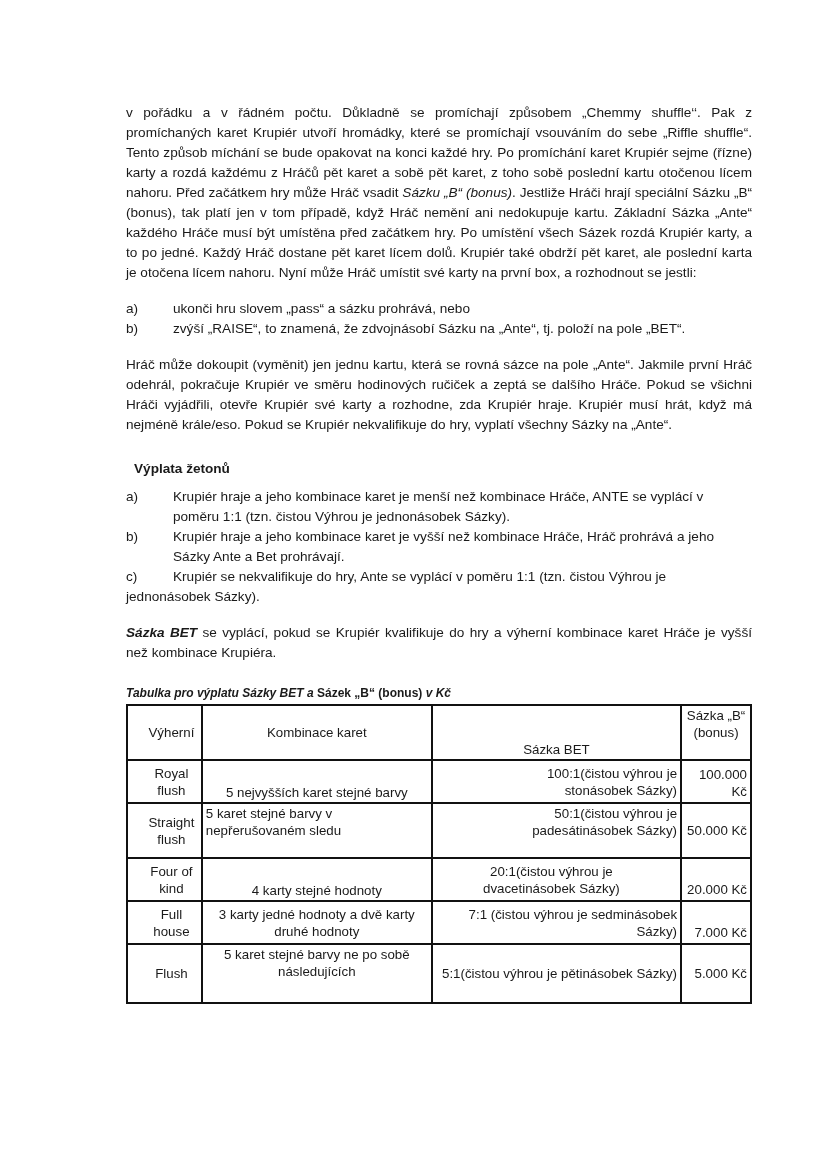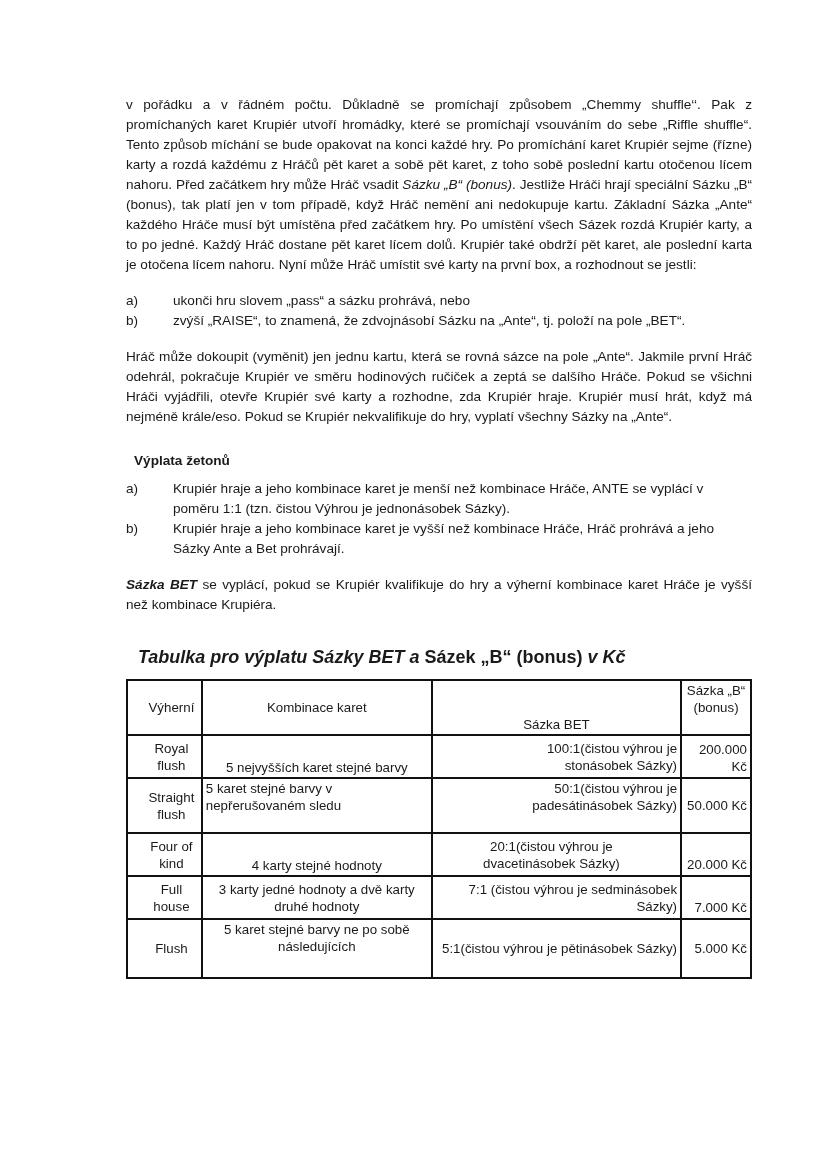--- a/index.html
+++ b/index.html
@@ -1,30 +1,30 @@
 <!DOCTYPE html>
 <html><head>
 <meta charset="utf-8">
 <style>
   html, body { margin: 0; padding: 0; background: #ffffff; }
   body { width: 828px; height: 1170px; position: relative; overflow: hidden;
          font-family: "Liberation Sans", sans-serif; color: #1a1a1a; }
-  .page { position: absolute; left: 126px; top: 95px; width: 626px; font-size: 13.6px; line-height: 20px; }
+  .page { position: absolute; left: 126px; top: 103px; width: 626px; font-size: 13.6px; line-height: 20px; }
   .p { text-align: justify; margin: 0; }
   .gap { height: 16px; }
   .list-item { display: flex; margin: 0; }
   .list-item .mk { width: 47px; flex: 0 0 47px; }
   .list-item .tx { flex: 1; }
   .bold { font-weight: bold; }
   .bi { font-weight: bold; font-style: italic; }
   .it { font-style: italic; }
   .heading { font-weight: bold; margin: 8px; }
   .c-item { margin: 0; }
   .c-item .mk { display: inline-block; width: 47px; }
-  .caption { margin: 12px; font-size: 18px; }
+  .caption { margin: 0; font-size: 12px; }
   table { border-collapse: collapse; width: 626px; font-size: 13.3px; line-height: 17px; margin-top: 1px; }
   td, th { border: 2px solid #111; padding: 1px 3px; vertical-align: middle; font-weight: normal; }
   .c1 { width: 62px; text-align: center; padding-left: 17px; }
   .c2 { width: 227px; }
   .c3 { width: 225px; }
   .c4 { width: 80px; text-align: right; vertical-align: bottom; padding-bottom: 2px; }
   .hdr td { height: 50px; }
   .r1 td { height: 38px; }
   .r2 td { height: 50px; }
   .r3 td { height: 38px; }
@@ -64,20 +64,21 @@
   <p class="heading">Výplata žetonů</p>
 
   <div class="list-item">
     <span class="mk">a)</span>
     <span class="tx">Krupiér hraje a jeho kombinace karet je menší než kombinace Hráče, ANTE se vyplácí v poměru 1:1 (tzn. čistou Výhrou je jednonásobek Sázky).</span>
   </div>
   <div class="list-item">
     <span class="mk">b)</span>
     <span class="tx">Krupiér hraje a jeho kombinace karet je vyšší než kombinace Hráče, Hráč prohrává a jeho Sázky Ante a Bet prohrávají.</span>
   </div>
+  <p class="c-item"><span class="mk">c)</span><span>Krupiér se nekvalifikuje do hry, Ante se vyplácí v poměru 1:1 (tzn. čistou Výhrou je jednonásobek Sázky).</span></p>
 
   <div class="gap"></div>
 
   <p class="p"><span class="bi">Sázka BET</span><span> se vyplácí, pokud se Krupiér kvalifikuje do hry a výherní kombinace karet Hráče je vyšší než kombinace Krupiéra.</span></p>
 
   <div class="gap" style="height:20px"></div>
 
   <p class="caption"><span class="bi">Tabulka pro výplatu Sázky BET a</span><span class="bold"> Sázek „B“ (bonus) </span><span class="bi">v Kč</span></p>
 
   <table>
@@ -85,21 +86,21 @@
         <tr class="hdr">
       <td class="c1">Výherní</td>
       <td class="c2 center">Kombinace karet</td>
       <td class="c3 center bottom" style="padding-left:60px;padding-right:60px">Sázka BET</td>
       <td class="c4 center top">Sázka „B“ (bonus)</td>
     </tr>
     <tr class="r1">
       <td class="c1">Royal flush</td>
       <td class="c2 center bottom">5 nejvyšších karet stejné barvy</td>
       <td class="c3 right" style="padding-left:50px">100:1(čistou výhrou je stonásobek Sázky)</td>
-      <td class="c4">200.000 Kč</td>
+      <td class="c4">100.000 Kč</td>
     </tr>
     <tr class="r2">
       <td class="c1">Straight flush</td>
       <td class="c2 top" style="padding-right:70px">5 karet stejné barvy v nepřerušovaném sledu</td>
       <td class="c3 right top" style="padding-left:60px">50:1(čistou výhrou je padesátinásobek Sázky)</td>
       <td class="c4" style="vertical-align:middle">50.000 Kč</td>
     </tr>
     <tr class="r3">
       <td class="c1">Four of kind</td>
       <td class="c2 center bottom">4 karty stejné hodnoty</td>

